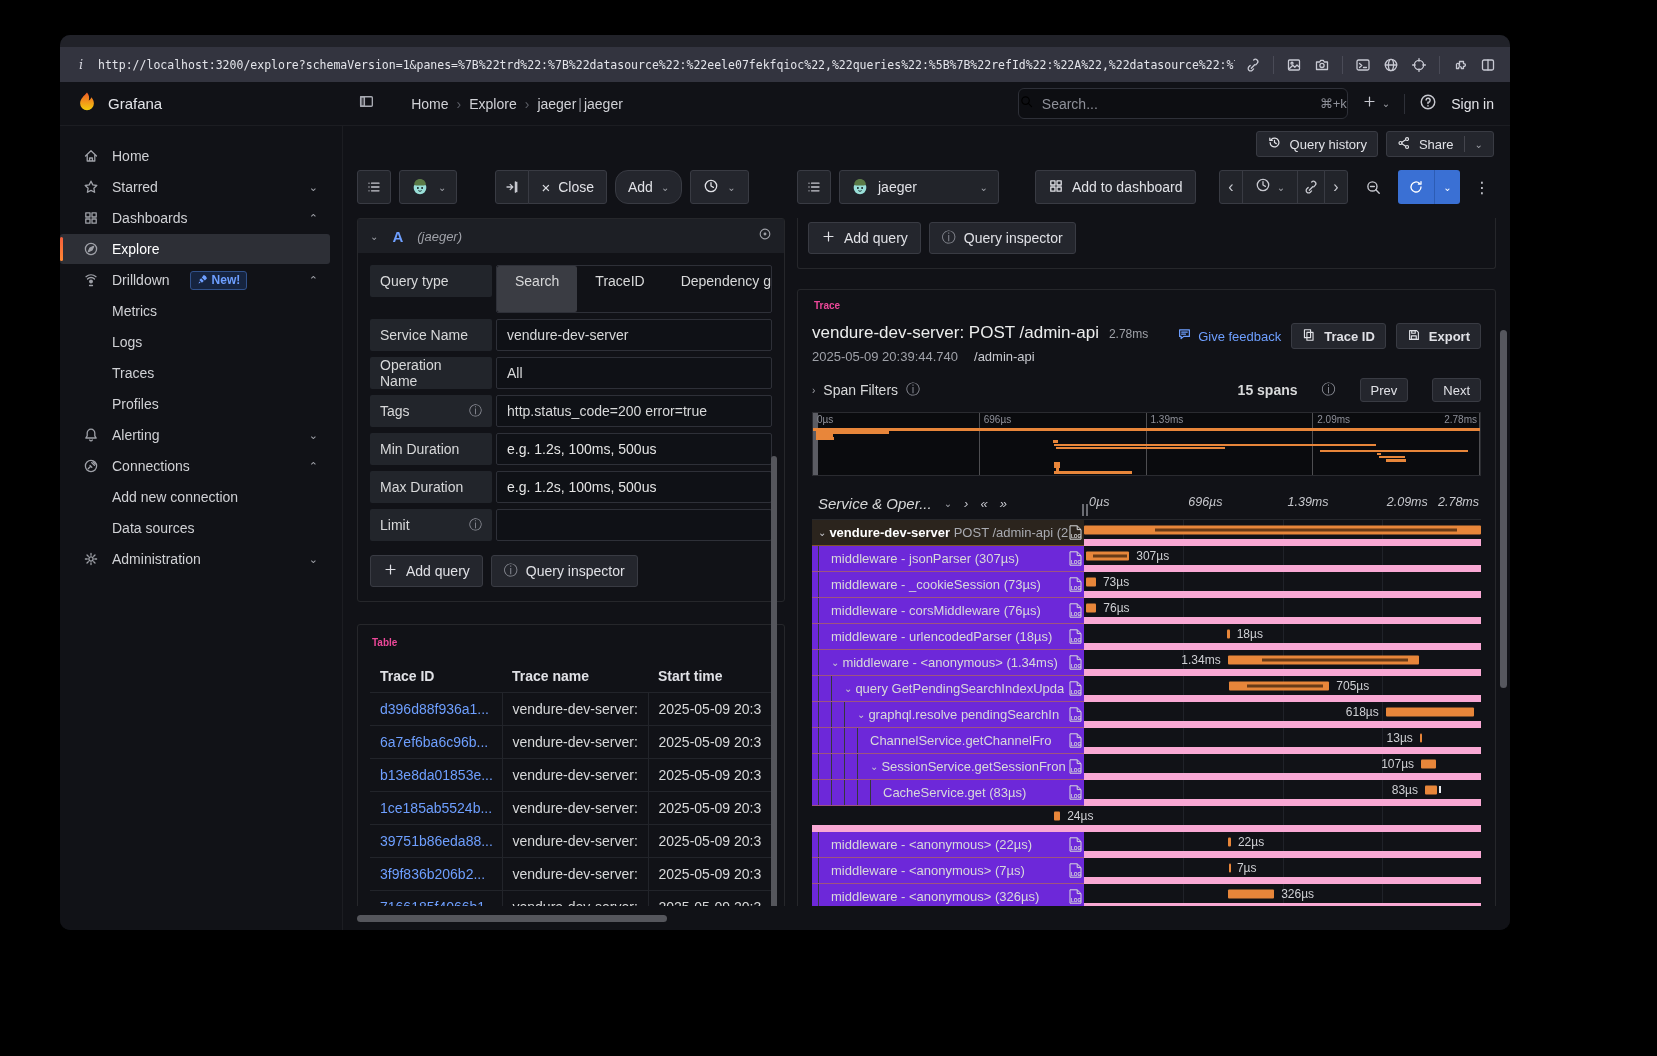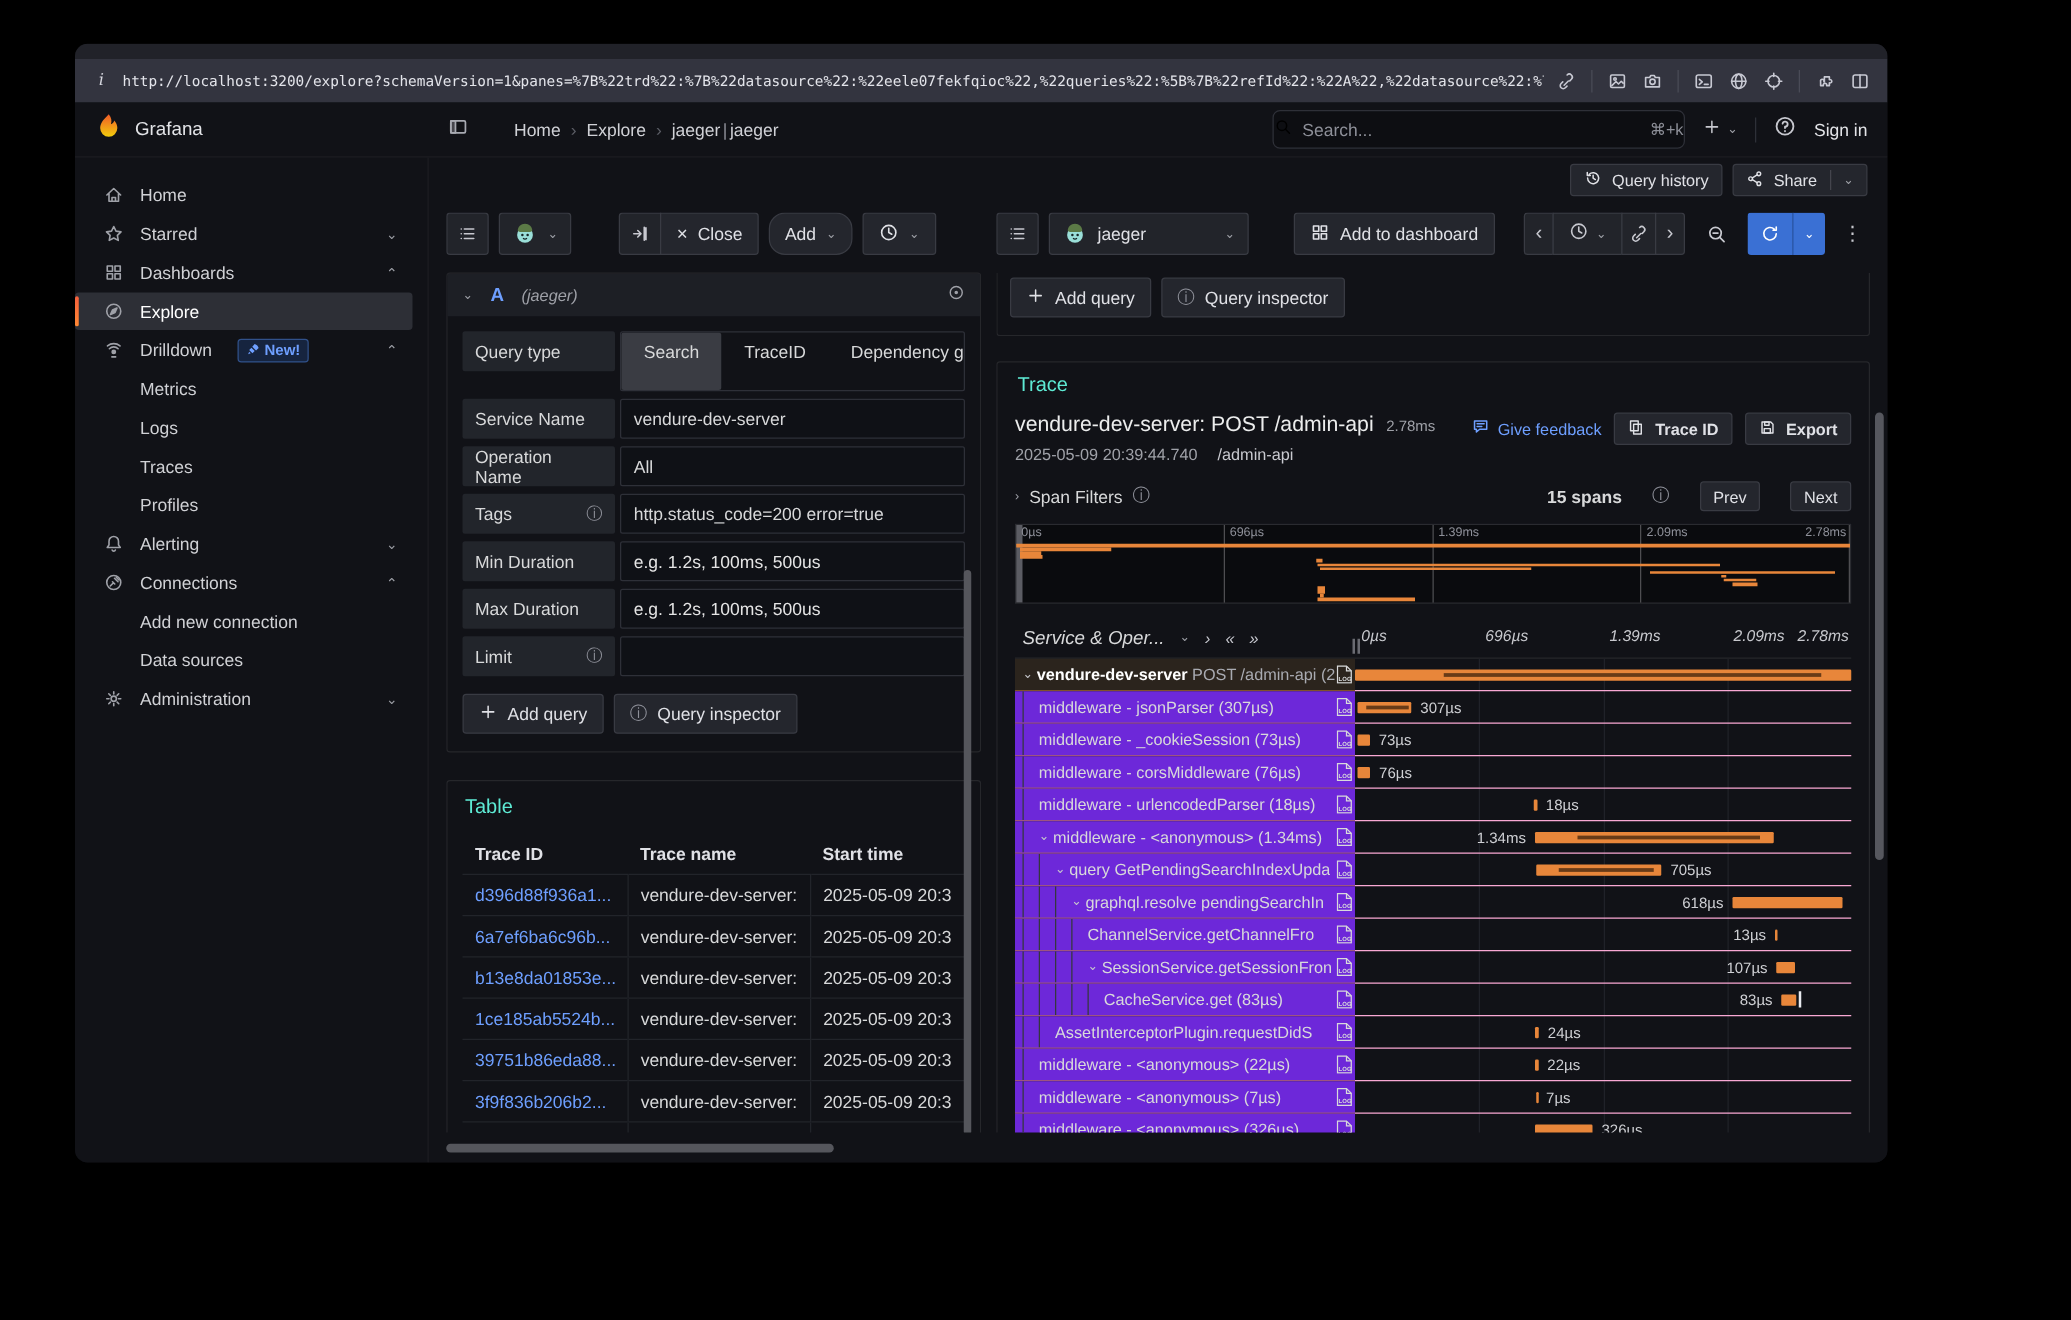--- a/index.html
+++ b/index.html
@@ -78,21 +78,21 @@
   .f-label .inf { margin-left:auto; color:#8e9099; font-size:13px; }
   .f-input { flex:1; height:32px; background:#0f1116; border:1px solid #2e3038; border-radius:2px; display:flex; align-items:center; padding:0 10px; font-size:14px; color:#d8d9da; white-space:nowrap; overflow:hidden; }
   .f-input .placeholder { color:#e5e5e5; }
   .seg { display:flex; border:1px solid #2e3038; border-radius:2px; background:#111217; overflow:hidden; flex:1; }
   .seg-item { padding:0 18px; height:46px; line-height:30px; font-size:14px; color:#d8d9da; white-space:nowrap; }
   .seg-item.active { background:#3a3c43; border-radius:2px; }
   .q-buttons { display:flex; gap:8px; margin-top:14px; }
 
   
   .table-panel { margin-top:22px; border:1px solid #26272b; border-radius:3px; padding:10px 12px 0; height:400px; overflow:hidden; }
-  .panel-title { font-size:16px; color:#5eead4; font-weight:400; margin:2px 2px 12px; }
+  .panel-title { font-size:10px; color:#ec4899; font-weight:700; margin:2px 2px 12px; }
   .g-table { width:100%; border-collapse:collapse; font-size:14px; table-layout:fixed; }
   .g-table th { text-align:left; font-weight:700; color:#e0e1e6; padding:8px 10px; }
   .g-table td { padding:8px 10px; border-top:1px solid #22242a; color:#d8d9da; white-space:nowrap; overflow:hidden; }
   .g-table td + td { border-left:1px solid #22242a; }
   .g-table a { color:#6e9fff; text-decoration:none; font-weight:500; }
   .col-id { width:132px; } .col-name { width:146px; }
 
   
   .cut-card { border:1px solid #26272b; border-top:none; border-radius:0 0 3px 3px; padding:4px 10px 14px; display:flex; gap:8px; }
   .trace-panel { margin-top:20px; border:1px solid #26272b; border-radius:3px; padding:8px 14px; height:660px; }
@@ -130,21 +130,21 @@
   .rows-grid .gridline { background:#202229; }
   .span-row { display:flex; height:26px; }
   .sr-name { width:272px; flex:none; display:flex; align-items:center; background:#6d28d9; border-bottom:1px solid rgba(198,120,53,.55); padding:0 2px 0 6px; overflow:hidden; position:relative; }
   .sr-name.root { background:#2b241d; }
   .guide { width:13px; flex:none; align-self:stretch; border-left:1px solid #35373d; }
   .sr-chev { color:#c7c8cd; font-size:10px; margin:0 3px 0 0; flex:none; }
   .sr-text { font-size:13px; color:#d8d9da; white-space:nowrap; overflow:hidden; }
   .sr-text b { color:#fff; font-weight:700; }
   .sr-text .op { color:#a9abb2; }
   .sr-log { margin-left:auto; flex:none; color:#d8d9da; display:flex; }
-  .sr-track { flex:1; position:relative; border-bottom:1px solid #f9a8d4; }
+  .sr-track { flex:1; position:relative; border-bottom:7px solid #f9a8d4; }
   .sr-bar { position:absolute; top:50%; transform:translateY(-50%); height:9px; background:#e8863a; border-radius:1px; min-width:2px; }
   .sr-bar.inner::after { content:""; position:absolute; left:18%; right:6%; top:3px; height:3px; background:rgba(20,10,0,.6); }
   .sr-label { position:absolute; top:50%; transform:translateY(-50%); font-size:12px; color:#cfd0d4; white-space:nowrap; }
   .caret { position:absolute; top:6px; bottom:6px; width:1.5px; background:#e8e9ee; }
 
   .lp-vscroll { position:absolute; right:8px; top:286px; width:6px; height:452px; background:#55565c; border-radius:3px; }
   .h-scroll { position:absolute; left:14px; bottom:8px; width:310px; height:7px; background:#55565c; border-radius:4px; }
   .win-vscroll { position:absolute; right:3px; top:295px; width:7px; height:358px; background:#56575e; border-radius:4px; }
 </style>
 </head>
@@ -940,32 +940,20 @@
                         </svg>
                       </span>
                     </div>
                     <div class="sr-track">
                       <span class="sr-bar" style="left: 85.9%; width: 3%;"></span>
                       <span class="sr-label" style="right: 14.1%; padding-right: 7px;">83µs</span>
                       <span class="caret" style="left: 89.5%;"></span>
                     </div>
                   </div>
                   <div class="span-row">
-                    <div class="sr-name">
-                      <span class="guide"></span>
-                      <span class="guide"></span>
-                      <span class="sr-text">AssetInterceptorPlugin.requestDidS</span>
-                      <span class="sr-log">
-                        <svg width="13" height="15" viewBox="0 0 13 15">
-                          <path d="M1 .8h7.2L12 4.6v9.6H1z" fill="none" stroke="currentColor"></path>
-                          <path d="M8.2 1v3.6H12" fill="none" stroke="currentColor"></path>
-                          <text x="1.9" y="12.6" font-size="4.8" font-weight="700" fill="currentColor" font-family="sans-serif">LOG</text>
-                        </svg>
-                      </span>
-                    </div>
                     <div class="sr-track">
                       <span class="sr-bar" style="left: 36.2%; width: 0.9%;"></span>
                       <span class="sr-label" style="left: 37.1%; padding-left: 7px;">24µs</span>
                     </div>
                   </div>
                   <div class="span-row">
                     <div class="sr-name">
                       <span class="guide"></span>
                       <span class="sr-text">middleware - &lt;anonymous&gt; (22µs)</span>
                       <span class="sr-log">

